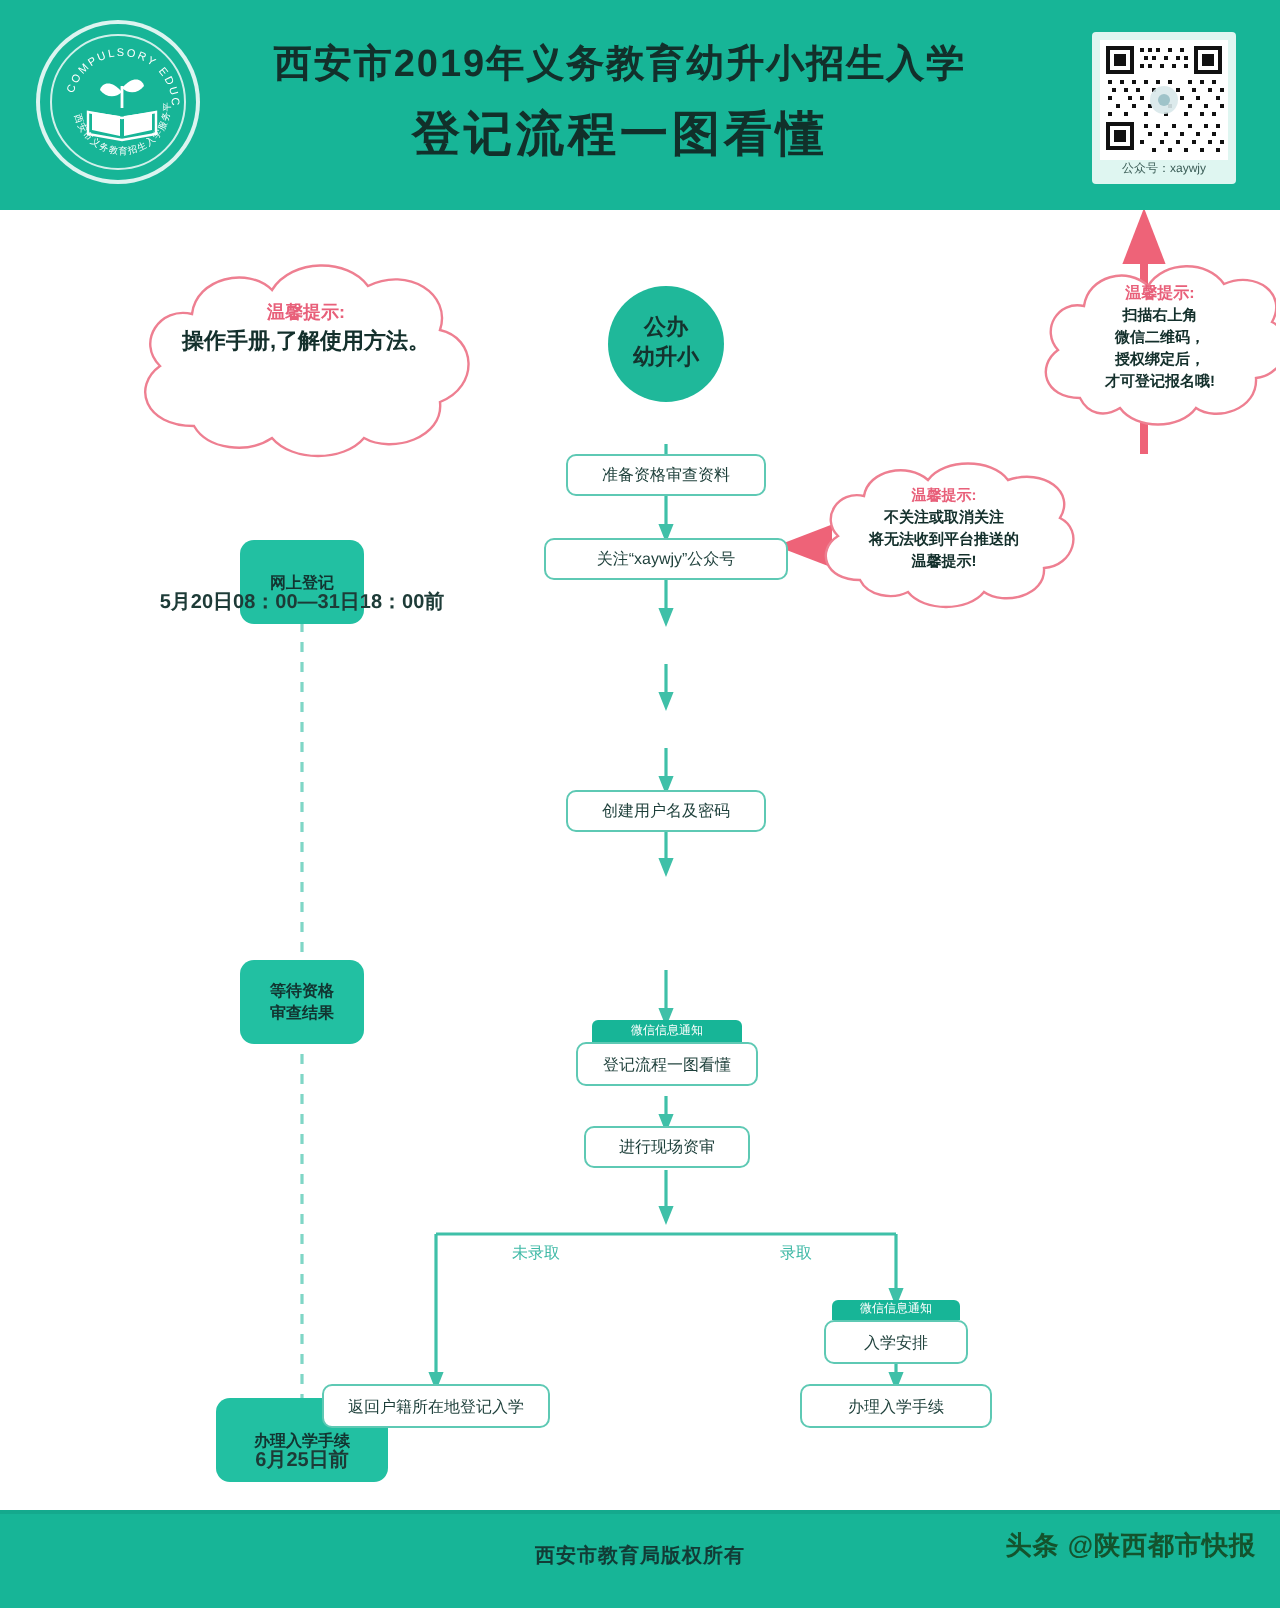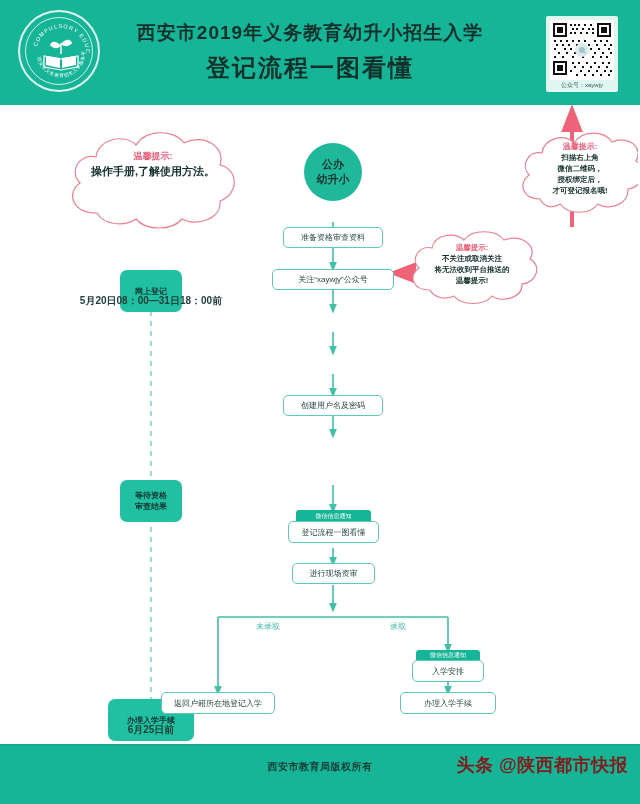--- a/index.html
+++ b/index.html
@@ -116,30 +116,30 @@
     position: relative; z-index: 2; text-align: center;
     padding-top: 4px;
   }
   .cloud-title { color: #e8607a; font-size: 9px; font-weight: bold; line-height: 14px; }
   .cloud-body { color: #14302c; font-size: 9px; font-weight: bold; line-height: 13px; }
   .cloud-body.big { font-size: 11px; line-height: 17px; }
   .cloud-body.small { font-size: 7.5px; line-height: 11px; }
 
   
   .footer {
-    position: absolute; bottom: 0; left: 0; width: 640px; height: 60px;
+    position: absolute; bottom: 0; left: 0; width: 640px; height: 49px;
     background: #17b597;
   }
   .footer-center {
     position: absolute; left: 0; right: 0; top: 16px; text-align: center;
     color: #123c36; font-size: 10px; font-weight: bold; letter-spacing: .5px;
   }
   .footer-brand {
     position: absolute; right: 12px; top: 9px;
-    color: #7f1d1d; font-size: 18px; font-weight: bold; letter-spacing: .5px;
+    color: #14532d; font-size: 13px; font-weight: bold; letter-spacing: .5px;
     white-space: nowrap;
   }
   .footer-rule { position:absolute; left:0; top:0; width:640px; height:2px; background:#14a98d; }
 </style>
 </head>
 <body>
 
 <div class="page">
 
   <div class="header">

